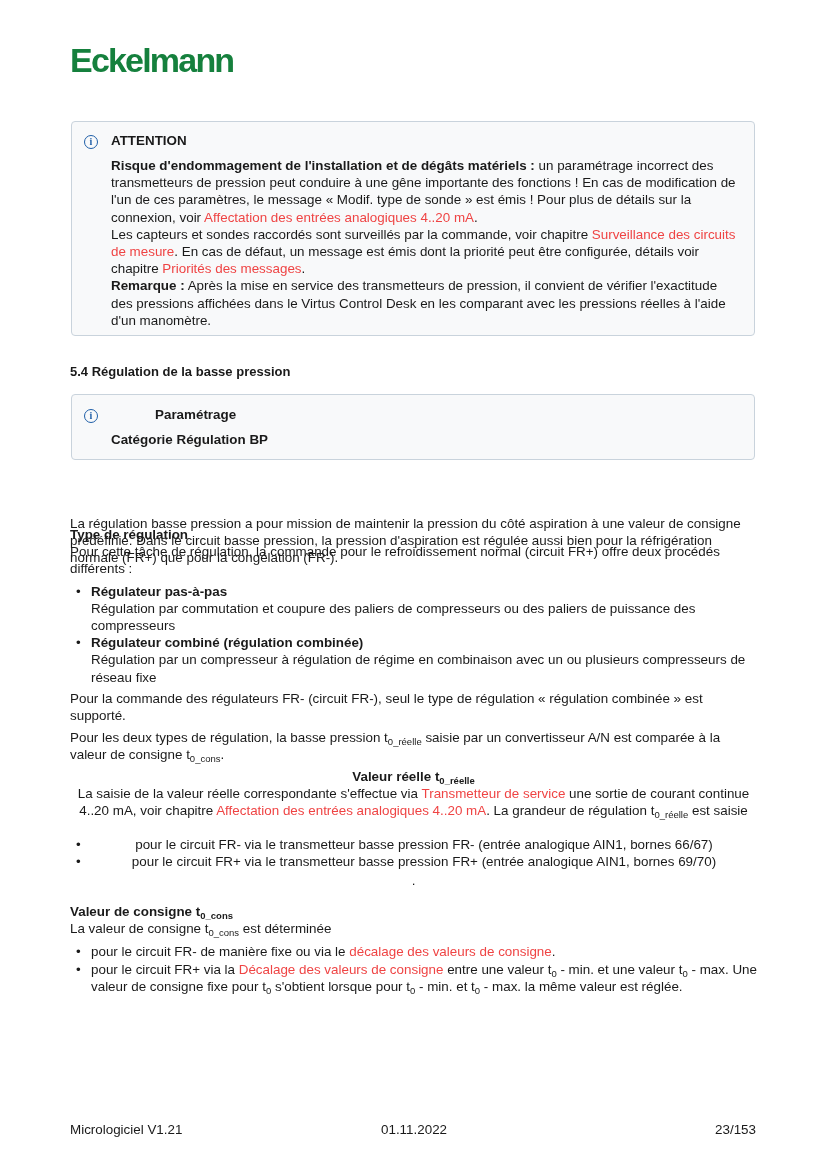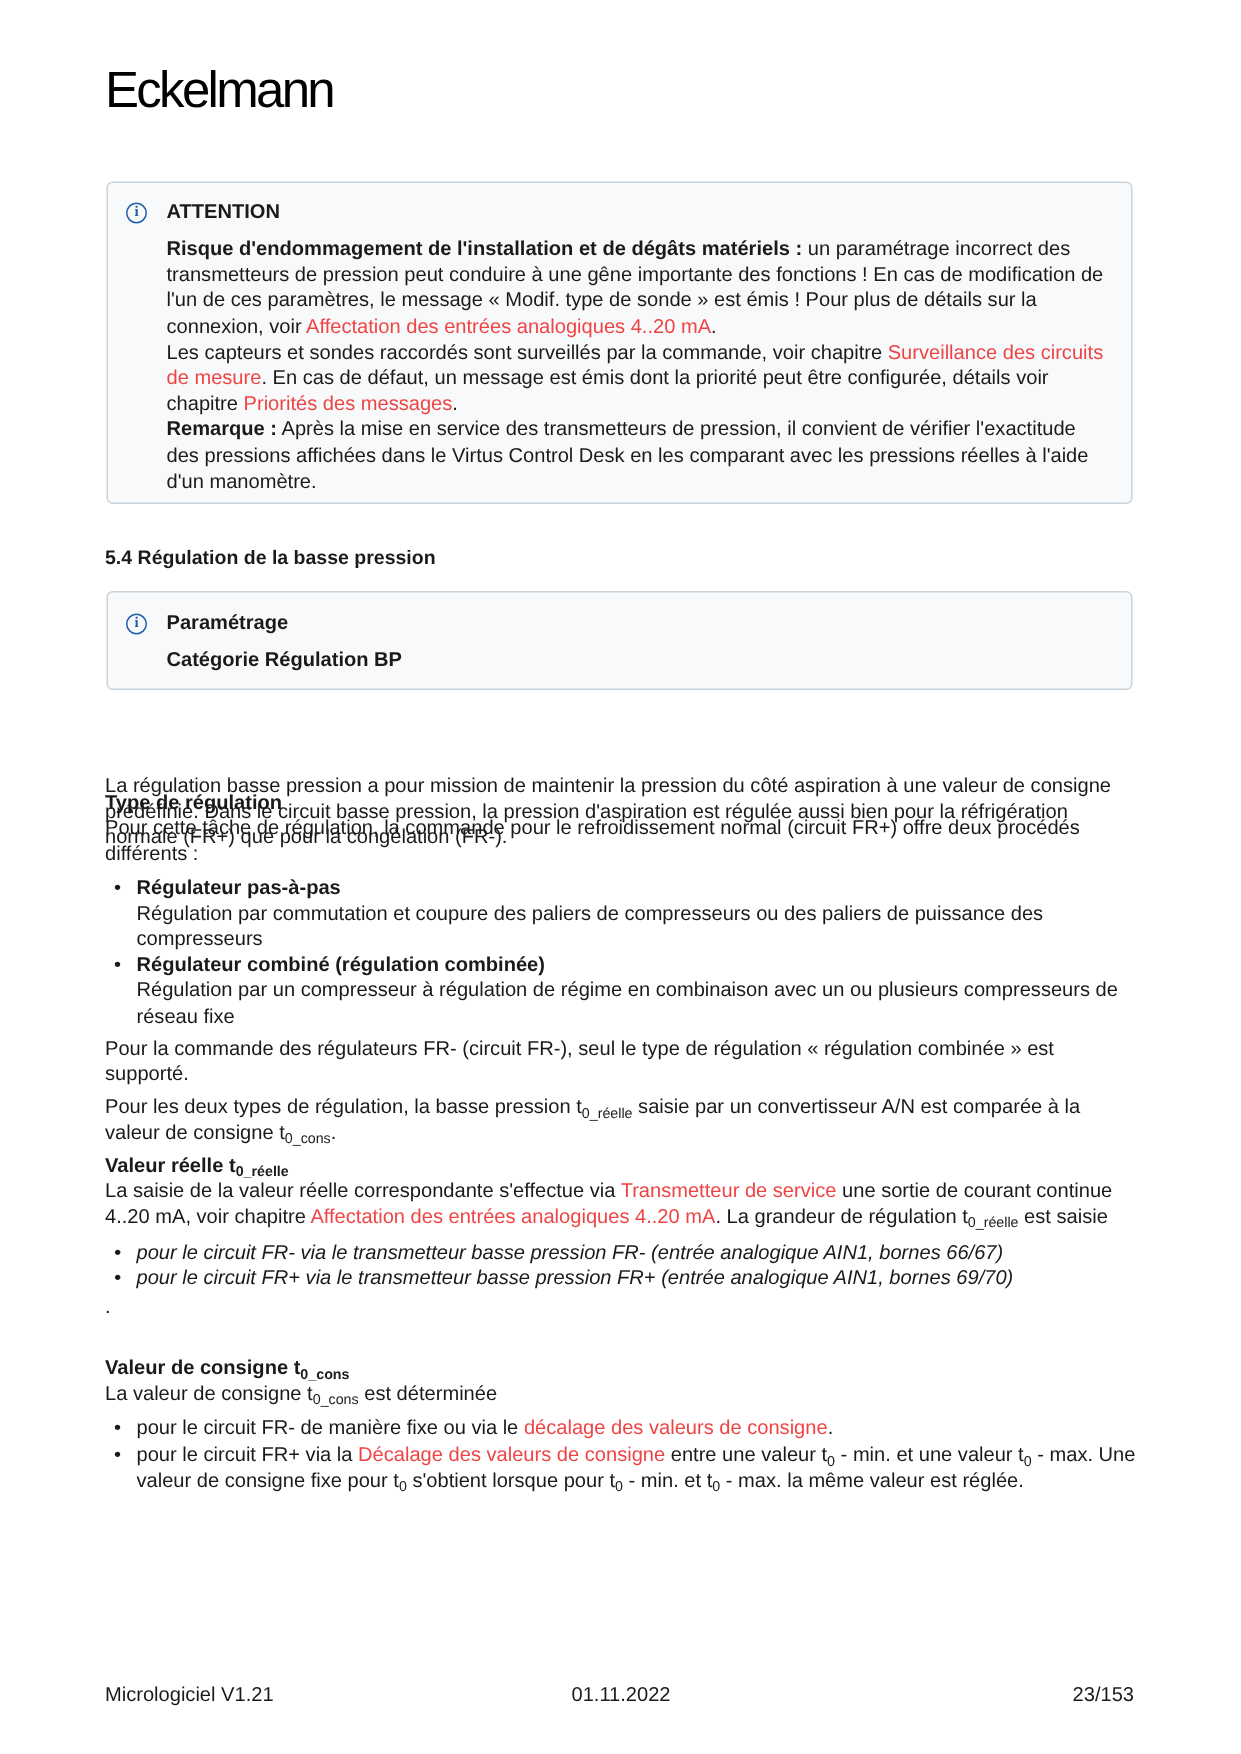--- a/index.html
+++ b/index.html
@@ -1,19 +1,19 @@
 <!DOCTYPE html>
 <html><head>
 <meta charset="utf-8">
 <style>
   html, body { margin:0; padding:0; background:#ffffff; }
   body { width:827px; height:1169px; position:relative; overflow:hidden;
          font-family:"Liberation Sans", sans-serif; color:#1a1a1a; font-size:13.4px; }
   .logo { position:absolute; left:70px; top:40px; font-family:"Liberation Sans", sans-serif;
-          font-weight:normal; font-size:34px; letter-spacing:-1.8px; color:#000000; line-height:40px; }
+          font-weight:bold; font-size:34px; letter-spacing:-1.8px; color:#15803d; line-height:40px; }
   .box { position:absolute; left:71px; width:684px; border:1.5px solid #c9d3dc; border-radius:4px;
          background:#f8f9fa; box-sizing:border-box; }
   .box .icon { position:absolute; left:12px; width:14px; height:14px; border:1.4px solid #1f5fa8;
                border-radius:50%; box-sizing:border-box; color:#1f5fa8; font-size:10px; font-weight:bold;
                text-align:center; line-height:11.5px; font-family:"Liberation Serif", serif; }
   .box .title { position:absolute; left:39px; font-weight:bold; font-size:13.4px; }
   .box .body { position:absolute; left:39px; right:14px; line-height:17.2px; }
   .link { color:#ef4444; }
   b { font-weight:bold; }
   .h2 { position:absolute; left:70px; top:364px; font-weight:bold; font-size:13px; }
@@ -38,43 +38,43 @@
     <b>Remarque :</b><span> Après la mise en service des transmetteurs de pression, il convient de vérifier l'exactitude des pressions affichées dans le Virtus Control Desk en les comparant avec les pressions réelles à l'aide d'un manomètre.</span>
   </div>
 </div>
 
 <div class="h2">
   <span>5.4</span>&nbsp;<span>Régulation de la basse pression</span>
 </div>
 
 <div class="box" style="top:394px; height:66px;">
   <span class="icon" style="top:14px;">i</span>
-  <span class="title" style="top:12px;">Paramétrage</span>
+  <span class="title" style="top:12px;margin-left:44px;">Paramétrage</span>
   <span class="title" style="top:37px;">Catégorie Régulation BP</span>
 </div>
 
 <div class="p" style="top:468px;margin-top:47px;">La régulation basse pression a pour mission de maintenir la pression du côté aspiration à une valeur de consigne prédéfinie. Dans le circuit basse pression, la pression d'aspiration est régulée aussi bien pour la réfrigération normale (FR+) que pour la congélation (FR-).</div>
 
 <div class="p" style="top:526px;">
   <b>Type de régulation</b><br>
   <span>Pour cette tâche de régulation, la commande pour le refroidissement normal (circuit FR+) offre deux procédés différents :</span>
   <ul class="bl" style="margin-top:5px;">
     <li><b>Régulateur pas-à-pas</b><br><span>Régulation par commutation et coupure des paliers de compresseurs ou des paliers de puissance des compresseurs</span></li>
     <li><b>Régulateur combiné (régulation combinée)</b><br><span>Régulation par un compresseur à régulation de régime en combinaison avec un ou plusieurs compresseurs de réseau fixe</span></li>
   </ul>
   <div style="margin-top:4px;">Pour la commande des régulateurs FR- (circuit FR-), seul le type de régulation « régulation combinée » est supporté.</div>
   <div style="margin-top:5px;">
     <span>Pour les deux types de régulation, la basse pression t</span><sub>0_réelle</sub><span> saisie par un convertisseur A/N est comparée à la valeur de consigne t</span><sub>0_cons</sub><span>.</span>
   </div>
 </div>
 
-<div class="p" style="top:768px;">
+<div class="p" style="top:768px;text-align:center;">
   <b><span>Valeur réelle t</span><sub>0_réelle</sub></b><br>
   <span>La saisie de la valeur réelle correspondante s'effectue via </span><span class="link">Transmetteur de service</span><span> une sortie de courant continue 4..20 mA, voir chapitre </span><span class="link">Affectation des entrées analogiques 4..20 mA</span><span>. La grandeur de régulation t</span><sub>0_réelle</sub><span> est saisie</span>
-  <ul class="bl" style="margin-top:6px;font-style:italic;">
+  <ul class="bl" style="margin-top:16px;">
     <li>pour le circuit FR- via le transmetteur basse pression FR- (entrée analogique AIN1, bornes 66/67)</li>
     <li>pour le circuit FR+ via le transmetteur basse pression FR+ (entrée analogique AIN1, bornes 69/70)</li>
   </ul>
   <div style="margin-top:2px;">.</div>
 </div>
 
 <div class="p" style="top:903px;">
   <b><span>Valeur de consigne t</span><sub>0_cons</sub></b><br>
   <span>La valeur de consigne t</span><sub>0_cons</sub><span> est déterminée</span>
   <ul class="bl" style="margin-top:6px;">

